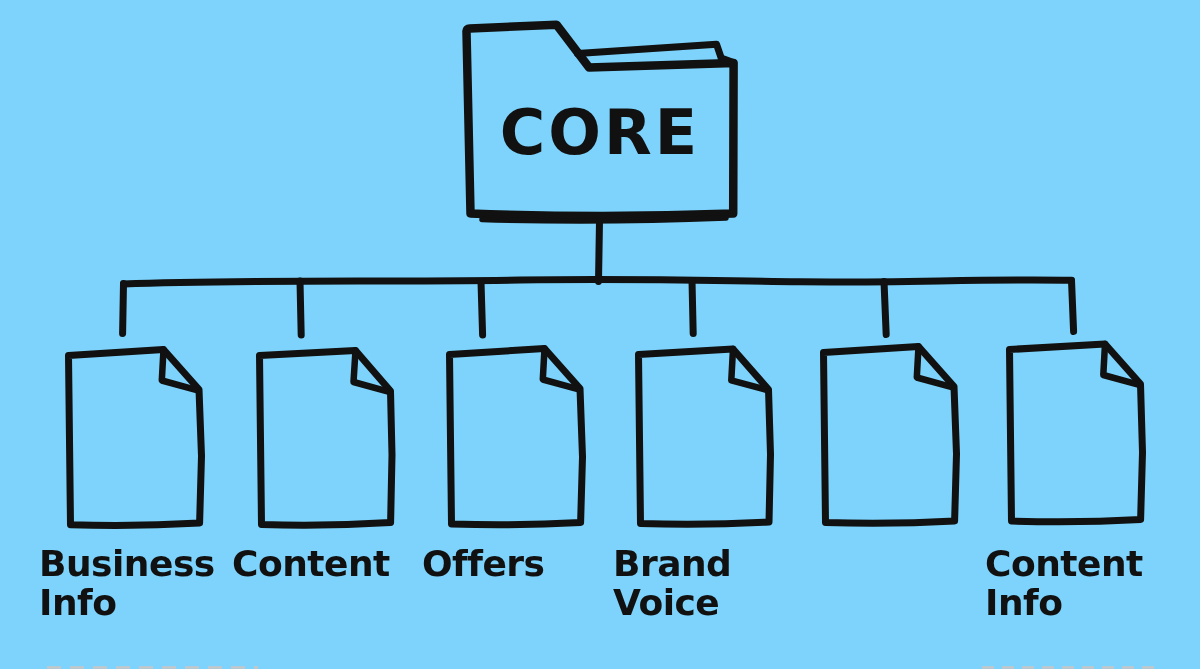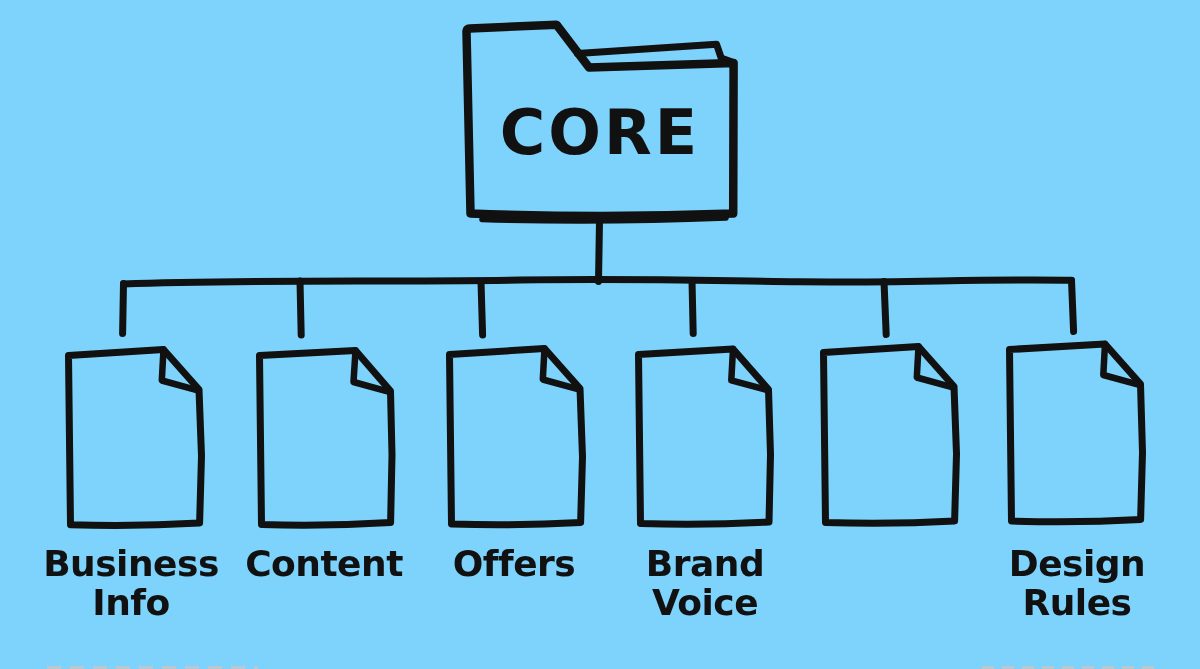--- a/index.html
+++ b/index.html
@@ -47,21 +47,21 @@
     line-height: 1;
     letter-spacing: 3px;
     color: #111111;
     white-space: nowrap;
   }
   .node-label {
     position: absolute;
     top: 545px;
     transform: translateX(-50%);
     width: 184px;
-    text-align: center;
+    text-align: left;
     font-weight: 700;
     font-size: 36px;
     line-height: 1.08;
     letter-spacing: -0.5px;
     color: #111111;
   }
   .node-label.n1 { left: 131px;  }
   .node-label.n2 { left: 324px;  }
   .node-label.n3 { left: 514px;  }
   .node-label.n4 { left: 705px;  }
@@ -143,15 +143,15 @@
 
   <div class="node-label n1">Business Info</div>
 
   <div class="node-label n2">Content</div>
 
   <div class="node-label n4">Brand Voice</div>
 
   <div class="node-label n3">Offers</div>
 
 
-  <div class="node-label n6">Design Rules</div>
+  <div class="node-label n6">Content Info</div>
 
 </div>
 
 </body></html>

